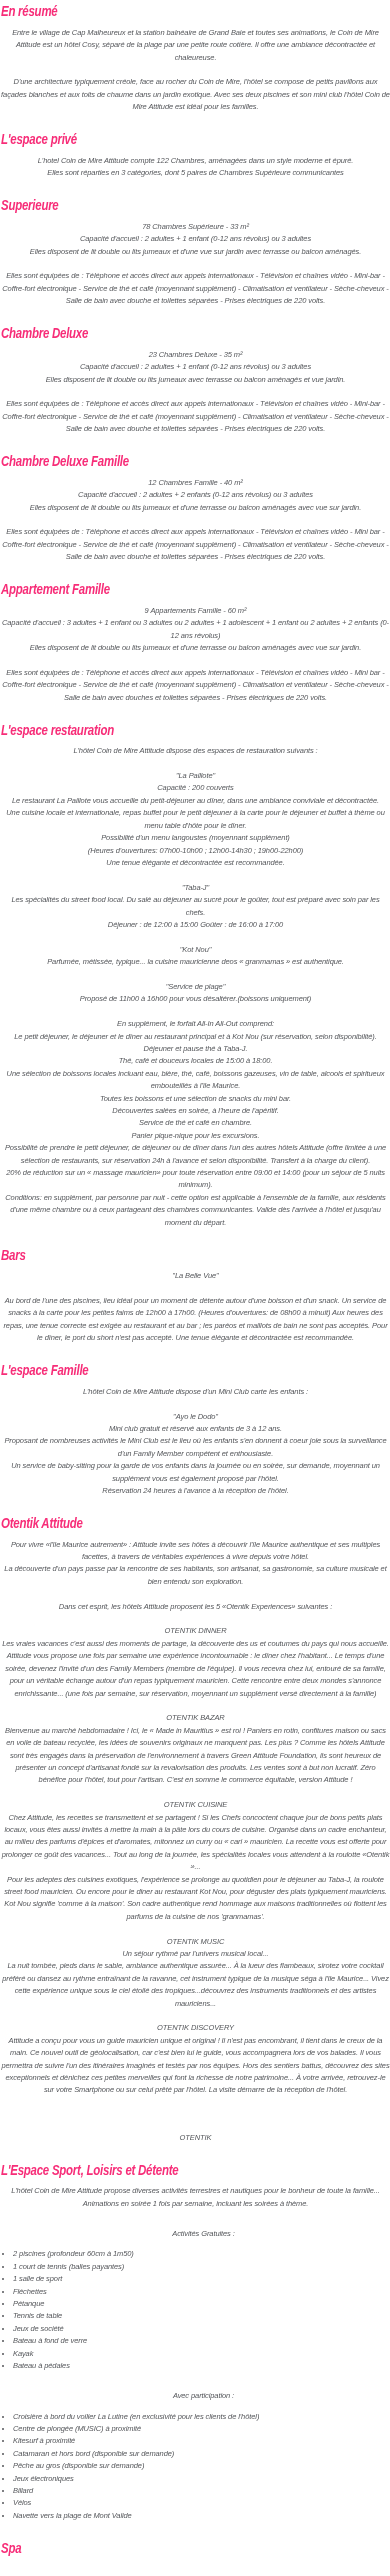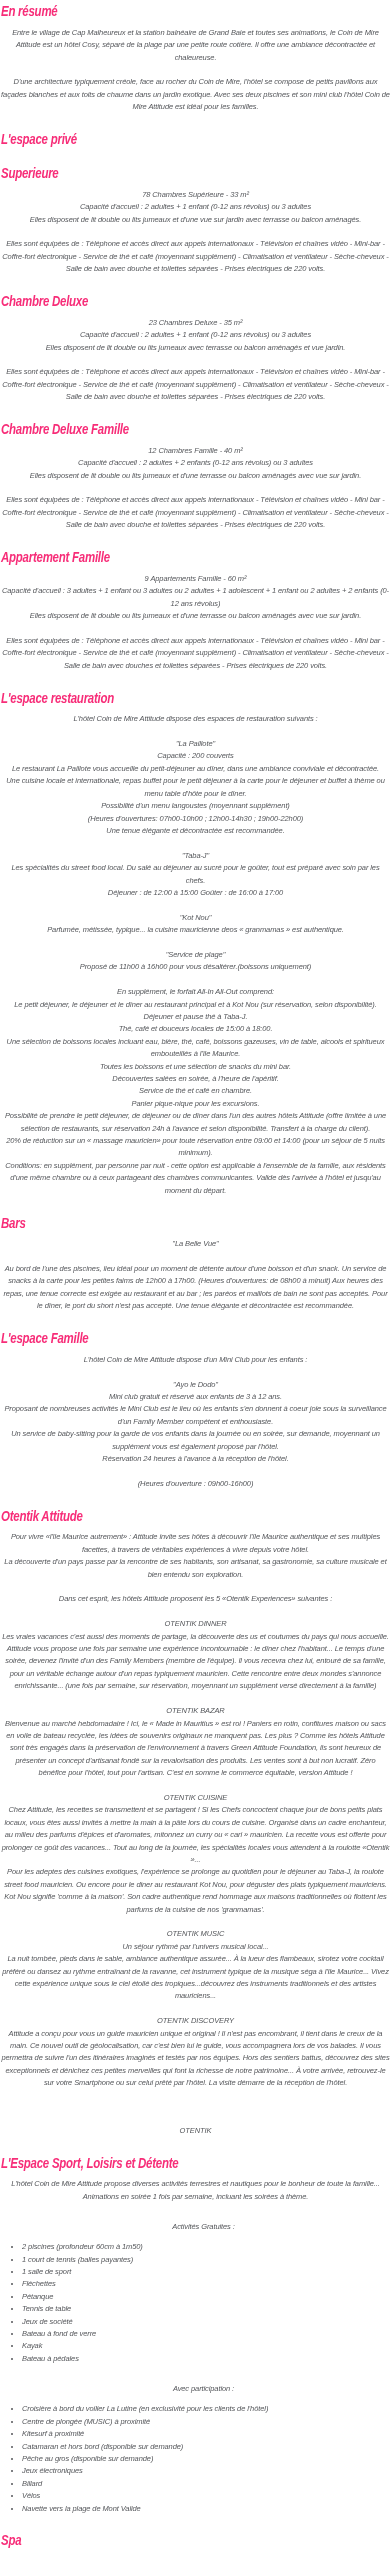--- a/index.html
+++ b/index.html
@@ -26,35 +26,37 @@
     letter-spacing:-0.3px;
     margin:17.5px 0 7.2px 0;
     transform:scaleX(0.82);
     transform-origin:0 50%;
     white-space:nowrap;
   }
   section:first-of-type h2{margin-top:0;}
   p{margin:0 0 12.4px 0;white-space:pre-line;text-align:center;}
   p.list-label{margin:17.5px 0 0 0;padding-left:16px;}
   p.spaced{margin-top:35px;}
-  ul{margin:8.2px 0 14.4px 0;padding:0 0 0 21px;list-style:disc;}
+  ul{margin:8.2px 0 14.4px 0;padding:0 0 0 12px;list-style:disc;}
   li{margin:0;padding:0;line-height:12.4px;}
   li::marker{color:var(--text);font-size:6.7px;}
 </style>
 </head>
 <body>
 
 <main>
     <section>
       <h2>En résumé</h2>
       <p>Entre le village de Cap Malheureux et la station balnéaire de Grand Baie et toutes ses animations, le Coin de Mire Attitude est un hôtel Cosy, séparé de la plage par une petite route cotière. Il offre une ambiance décontractée et chaleureuse.</p>
       <p>D'une architecture typiquement créole, face au rocher du Coin de Mire, l'hôtel se compose de petits pavillons aux façades blanches et aux toits de chaume dans un jardin exotique. Avec ses deux piscines et son mini club l'hôtel Coin de Mire Attitude est idéal pour les familles.</p>
     </section>
     <section>
       <h2>L'espace privé</h2>
+      <p>L'hotel Coin de Mire Attitude compte 122 Chambres, aménagées dans un style moderne et épuré.
+Elles sont réparties en 3 catégories, dont 5 paires de Chambres Supérieure communicantes</p>
     </section>
     <section>
       <h2>Superieure</h2>
       <p>78 Chambres Supérieure - 33 m²
 Capacité d'accueil : 2 adultes + 1 enfant (0-12 ans révolus) ou 3 adultes
 Elles disposent de lit double ou lits jumeaux et d'une vue sur jardin avec terrasse ou balcon aménagés.</p>
       <p>Elles sont équipées de : Téléphone et accès direct aux appels internationaux - Télévision et chaînes vidéo - Mini-bar - Coffre-fort électronique - Service de thé et café (moyennant supplément) - Climatisation et ventilateur - Sèche-cheveux - Salle de bain avec douche et toilettes séparées - Prises électriques de 220 volts.</p>
     </section>
     <section>
       <h2>Chambre Deluxe</h2>
@@ -107,27 +109,26 @@
 20% de réduction sur un « massage mauricien» pour toute réservation entre 09:00 et 14:00 (pour un séjour de 5 nuits minimum).
 Conditions: en supplément, par personne par nuit - cette option est applicable à l'ensemble de la famille, aux résidents d'une même chambre ou à ceux partageant des chambres communicantes. Valide dès l'arrivée à l'hôtel et jusqu'au moment du départ.</p>
     </section>
     <section>
       <h2>Bars</h2>
       <p>"La Belle Vue"</p>
       <p>Au bord de l'une des piscines, lieu idéal pour un moment de détente autour d'une boisson et d'un snack. Un service de snacks à la carte pour les petites faims de 12h00 à 17h00. (Heures d'ouvertures: de 08h00 à minuit) Aux heures des repas, une tenue correcte est exigée au restaurant et au bar ; les paréos et maillots de bain ne sont pas acceptés. Pour le dîner, le port du short n'est pas accepté. Une tenue élégante et décontractée est recommandée.</p>
     </section>
     <section>
       <h2>L'espace Famille</h2>
-      <p>L'hôtel Coin de Mire Attitude dispose d'un Mini Club pour les enfants :</p>
+      <p>L'hôtel Coin de Mire Attitude dispose d'un Mini Club carte les enfants :</p>
       <p>"Ayo le Dodo"
 Mini club gratuit et réservé aux enfants de 3 à 12 ans.
 Proposant de nombreuses activités le Mini Club est le lieu où les enfants s'en donnent à coeur joie sous la surveillance d'un Family Member compétent et enthousiaste.
 Un service de baby-sitting pour la garde de vos enfants dans la journée ou en soirée, sur demande, moyennant un supplément vous est également proposé par l'hôtel.
 Réservation 24 heures à l'avance à la réception de l'hôtel.</p>
-      <p>(Heures d'ouverture : 09h00-16h00)</p>
     </section>
     <section>
       <h2>Otentik Attitude</h2>
       <p>Pour vivre «l'île Maurice autrement» : Attitude invite ses hôtes à découvrir l'île Maurice authentique et ses multiples facettes, à travers de véritables expériences à vivre depuis votre hôtel.
 La découverte d'un pays passe par la rencontre de ses habitants, son artisanat, sa gastronomie, sa culture musicale et bien entendu son exploration.</p>
       <p>Dans cet esprit, les hôtels Attitude proposent les 5 «Otentik Experiences» suivantes :</p>
       <p>OTENTIK DINNER
 Les vraies vacances c'est aussi des moments de partage, la découverte des us et coutumes du pays qui nous accueille.
 Attitude vous propose une fois par semaine une expérience incontournable : le dîner chez l'habitant... Le temps d'une soirée, devenez l'invité d'un des Family Members (membre de l'équipe). Il vous recevra chez lui, entouré de sa famille, pour un véritable échange autour d'un repas typiquement mauricien. Cette rencontre entre deux mondes s'annonce enrichissante... (une fois par semaine, sur réservation, moyennant un supplément versé directement à la famille)</p>
       <p>OTENTIK BAZAR

